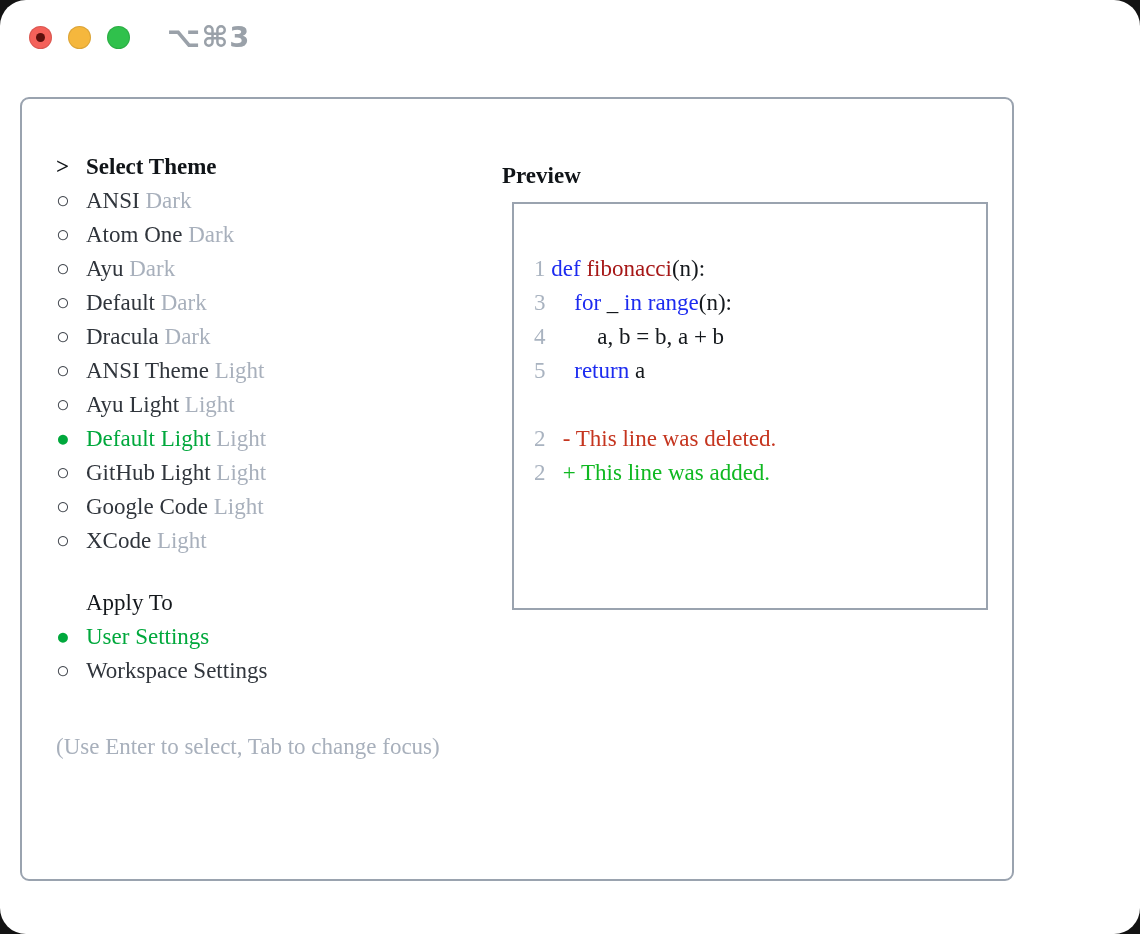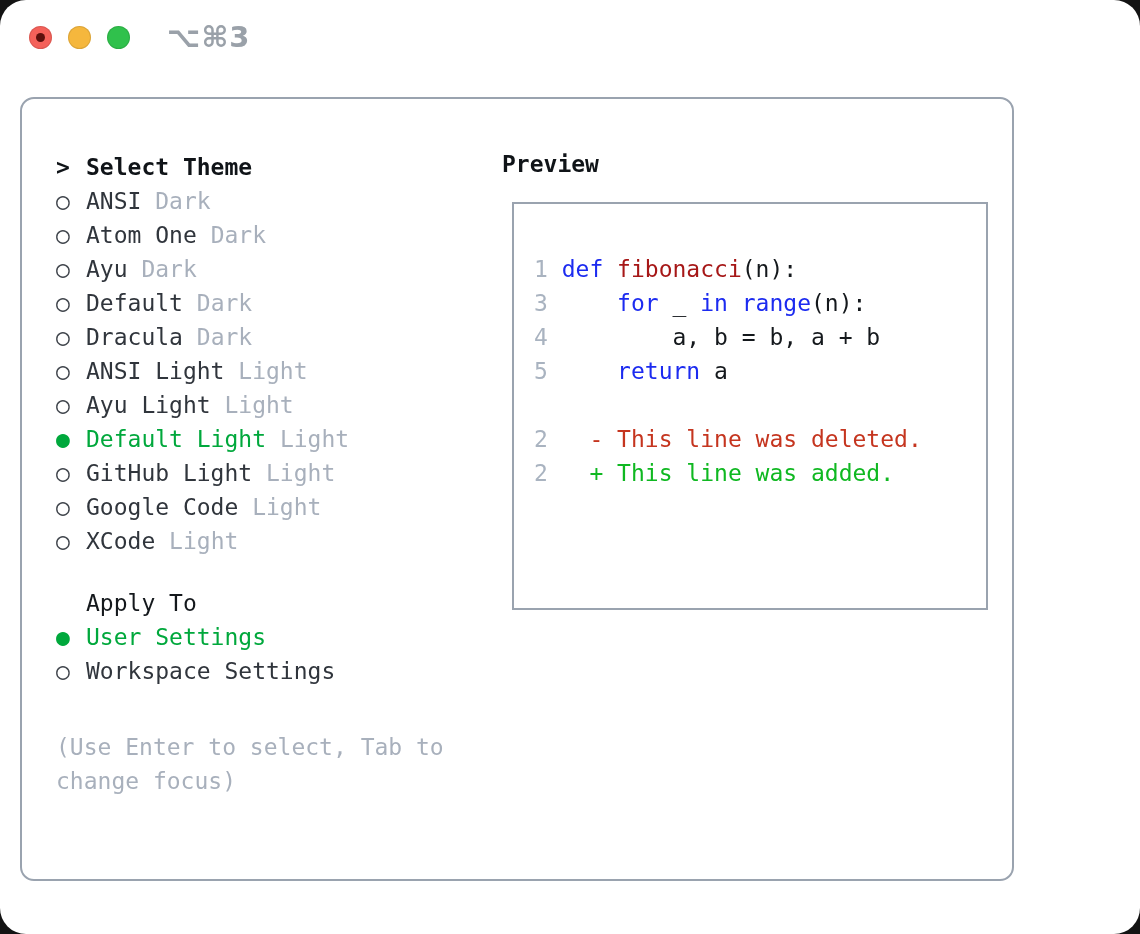--- a/index.html
+++ b/index.html
@@ -26,40 +26,40 @@
   .light.green{left:107px;background:var(--traffic-green);}
   .light .dot{position:absolute;left:7px;top:7px;width:9px;height:9px;border-radius:50%;
               background:#5c100d;}
   .shortcut{
     position:absolute;left:167px;top:21px;font-family:"DejaVu Sans","Liberation Sans",sans-serif;
     font-size:29px;line-height:32px;font-weight:600;color:#9aa1a9;letter-spacing:1px;
   }
   
   .panel{
     position:absolute;left:20px;top:97px;width:994px;height:784px;
-    border:2px solid var(--border-gray);border-radius:14px;background:#fff;box-sizing:border-box;
+    border:2px solid var(--border-gray);border-radius:9px;background:#fff;box-sizing:border-box;font-family:Liberation Serif, serif;
   }
   .list{position:absolute;left:34px;top:51px;font-size:23px;}
   .row{height:34px;line-height:34px;white-space:pre;}
   .bullet{display:inline-block;width:30px;color:#42474e;}
   .bullet.sel{color:var(--accent-green);}
   .prompt{color:var(--title-black);font-weight:bold;}
   .bold{font-weight:bold;color:var(--title-black);}
   .name{color:var(--text-dark);}
   .sel{color:var(--accent-green);}
   .muted{color:var(--muted-gray);}
   .apply{margin-top:28px;}
   .apply-title{color:#14181c;}
   .help{
     margin-top:42px;width:406px;line-height:34px;color:var(--muted-gray);
     font-size:23px;
   }
   
   .preview-title{
-    position:absolute;left:480px;top:48px;height:34px;line-height:34px;
+    position:absolute;left:480px;top:60px;height:34px;line-height:34px;
     font-size:23px;font-weight:bold;color:var(--title-black);
   }
   .preview-box{
     position:absolute;left:490px;top:103px;width:476px;height:408px;
     border:2px solid var(--border-gray);box-sizing:border-box;background:#fff;
     padding:48px 0 0 20px;overflow:hidden;
   }
   .pline{height:34px;line-height:34px;white-space:pre;font-size:23px;}
   .tok-lineno{color:var(--lineno-gray);}
   .tok-keyword{color:var(--keyword-blue);}
@@ -86,21 +86,21 @@
 
     <div class="list">
       <div class="row"><span class="bullet prompt">&gt;</span><span class="bold">Select Theme</span></div>
 
       <div id="theme-rows">
           <div class="row"><span class="bullet">○</span><span class="name">ANSI </span><span class="muted">Dark</span></div>
           <div class="row"><span class="bullet">○</span><span class="name">Atom One </span><span class="muted">Dark</span></div>
           <div class="row"><span class="bullet">○</span><span class="name">Ayu </span><span class="muted">Dark</span></div>
           <div class="row"><span class="bullet">○</span><span class="name">Default </span><span class="muted">Dark</span></div>
           <div class="row"><span class="bullet">○</span><span class="name">Dracula </span><span class="muted">Dark</span></div>
-          <div class="row"><span class="bullet">○</span><span class="name">ANSI Light </span><span class="muted">Light</span></div>
+          <div class="row"><span class="bullet">○</span><span class="name">ANSI Theme </span><span class="muted">Light</span></div>
           <div class="row"><span class="bullet">○</span><span class="name">Ayu Light </span><span class="muted">Light</span></div>
           <div class="row"><span class="bullet sel">●</span><span class="sel">Default Light </span><span class="muted">Light</span></div>
           <div class="row"><span class="bullet">○</span><span class="name">GitHub Light </span><span class="muted">Light</span></div>
           <div class="row"><span class="bullet">○</span><span class="name">Google Code </span><span class="muted">Light</span></div>
           <div class="row"><span class="bullet">○</span><span class="name">XCode </span><span class="muted">Light</span></div>
         </div>
 
       <div class="apply">
         <div class="row"><span class="bullet"> </span><span class="apply-title">Apply To</span></div>
         <div id="apply-rows">

